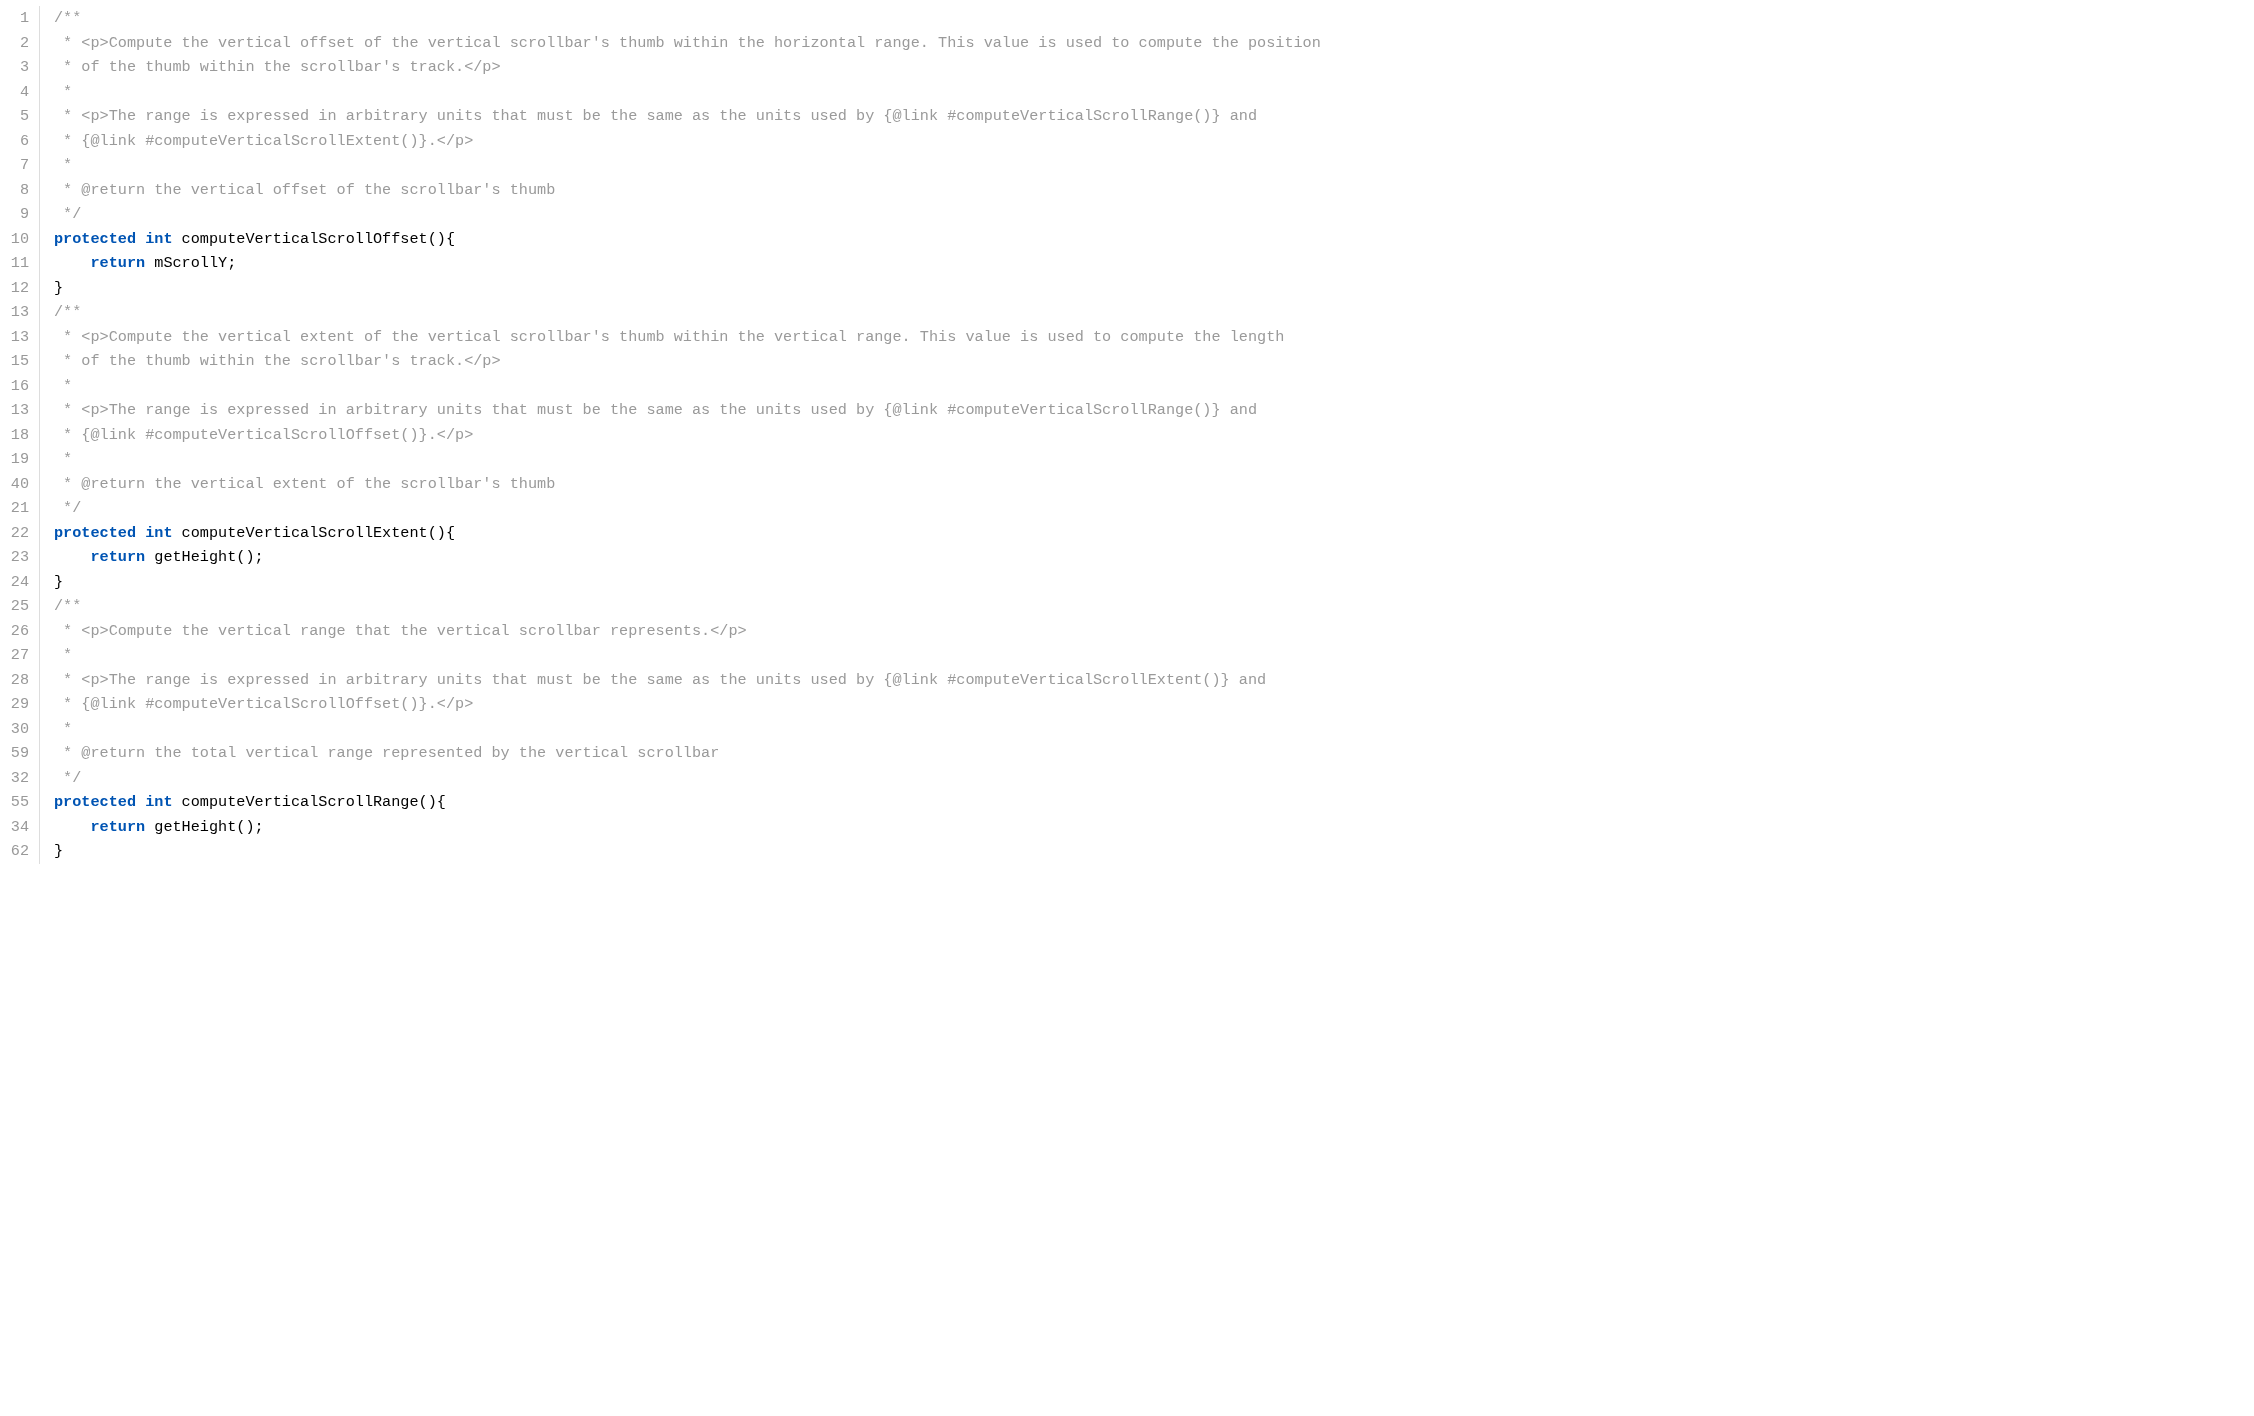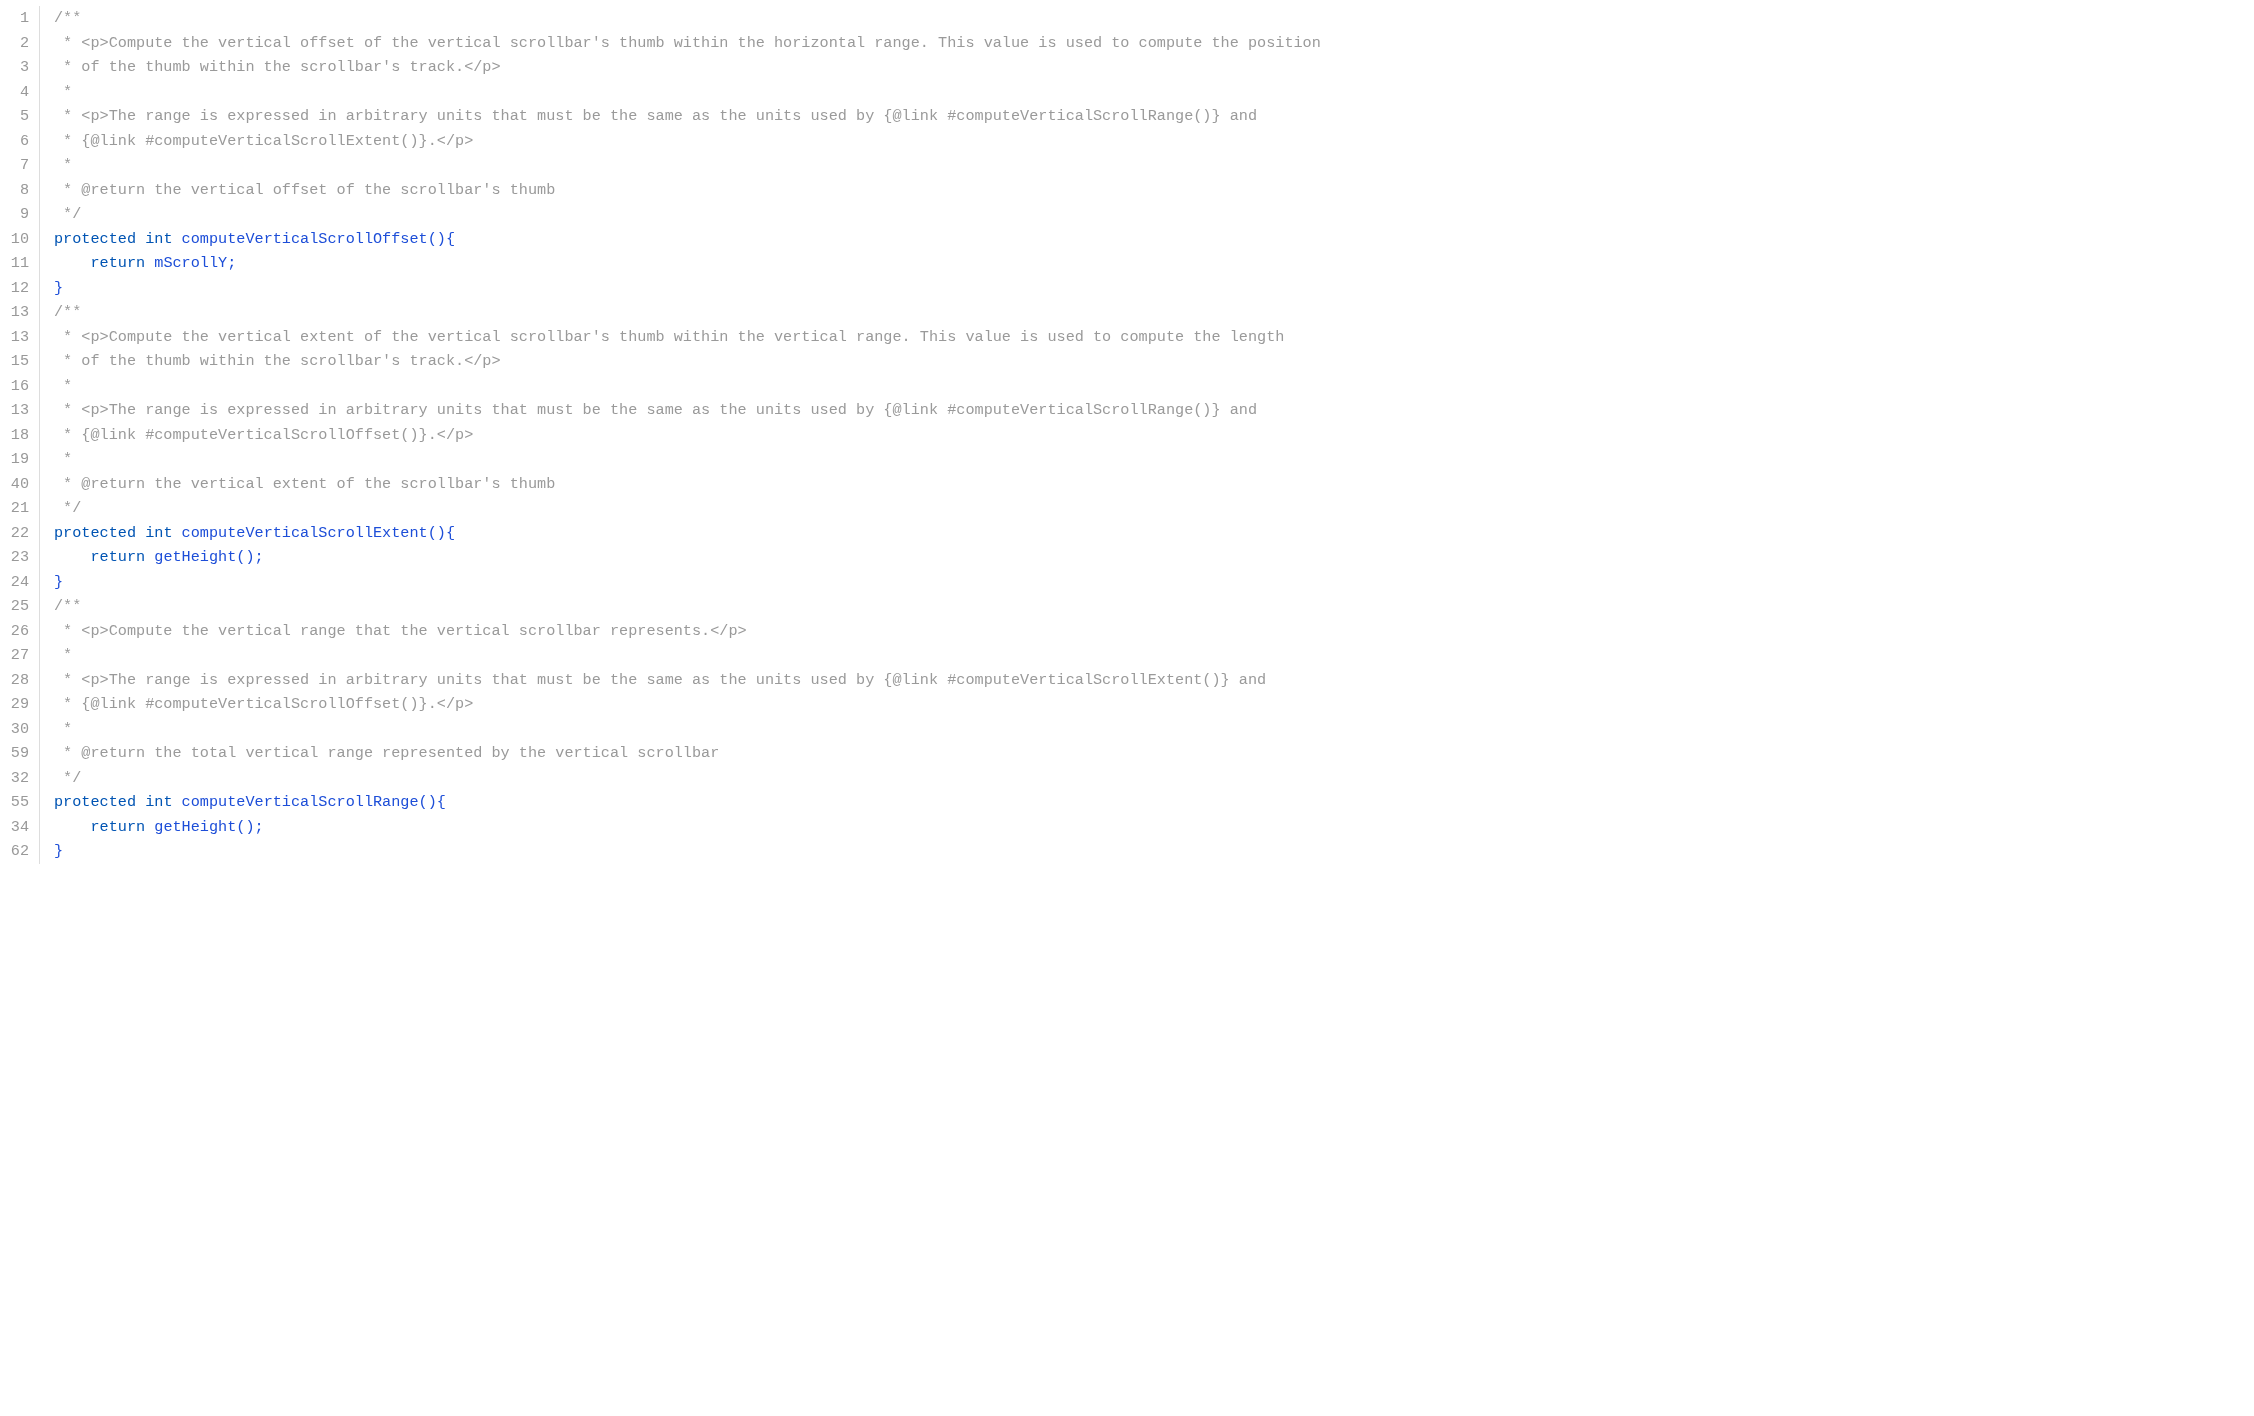--- a/index.html
+++ b/index.html
@@ -26,22 +26,22 @@
   .gutter .ln { display: block; }
   .code {
     flex: 1 1 auto;
     padding-left: 14px;
     white-space: pre;
     overflow: auto;
     font-weight: 500;
   }
   .line { display: block; min-height: 24.5px; }
   .tok-comment { color: #9a9a9a; }
-  .tok-keyword { color: #0054b3; font-weight: 400; text-align: right; }
-  .tok-default { color: #1d4ed8; }
+  .tok-keyword { color: #0054b3; font-weight: 700; text-align: right; }
+  .tok-default { color: #000000; }
 </style>
 </head>
 <body>
 
 <div class="gutter">
     <span class="ln">1</span>
     <span class="ln">2</span>
     <span class="ln">3</span>
     <span class="ln">4</span>
     <span class="ln">5</span>

